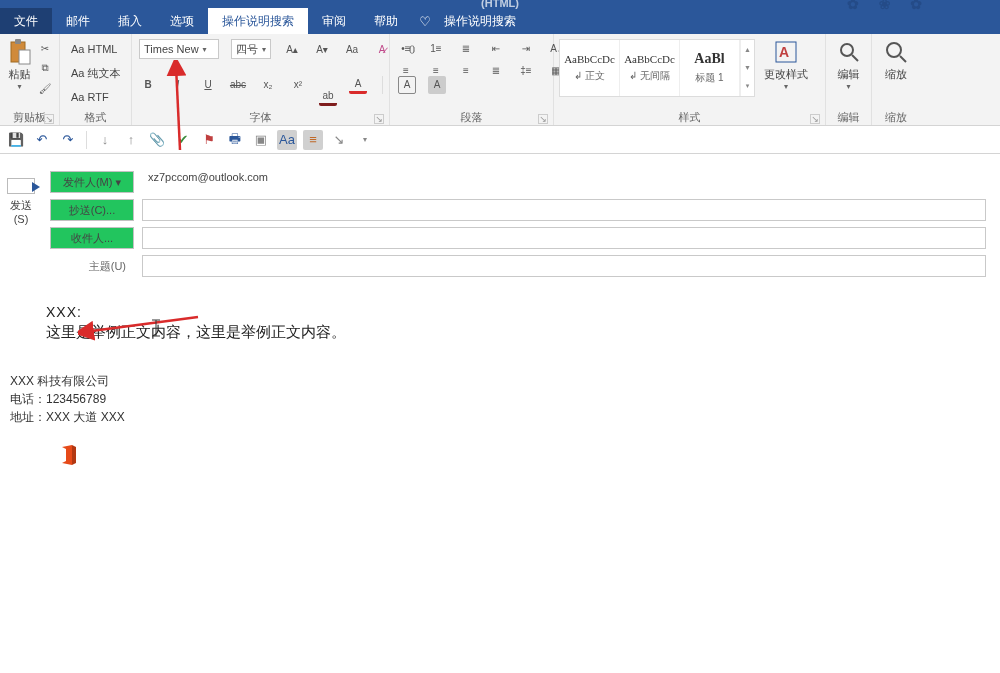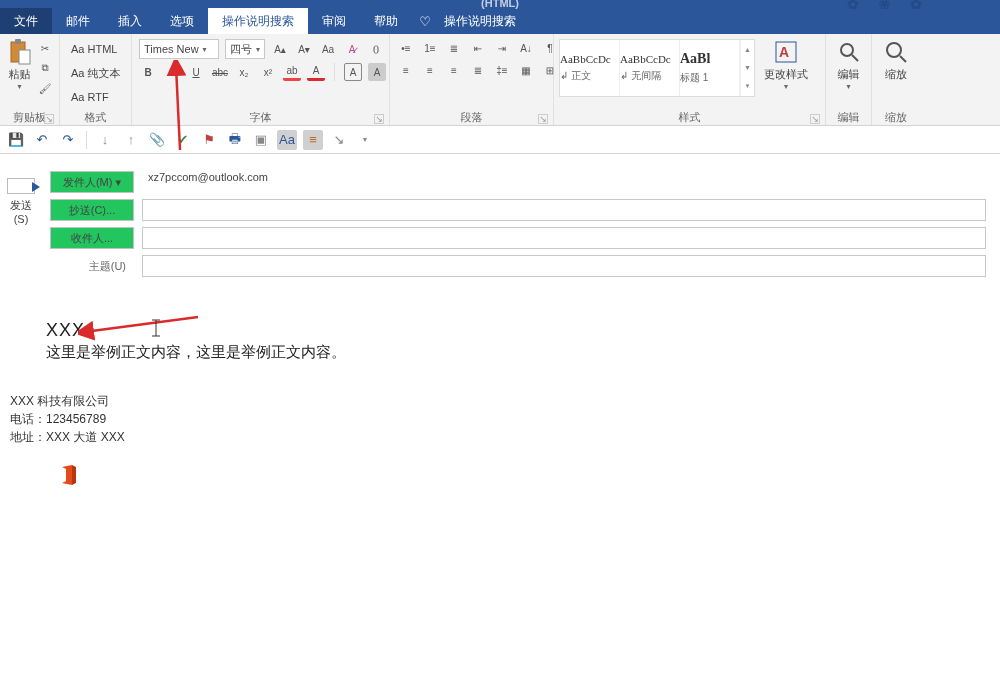--- a/index.html
+++ b/index.html
@@ -21,25 +21,25 @@
   .ribbon { height: 92px; border-bottom: 1px solid #d4d4d4; display: flex; background: #f3f3f3; }
   .group { border-right: 1px solid #e1e1e1; padding: 3px 5px 1px; display: flex; flex-direction: column; position: relative; }
   .group-body { flex: 1; display: flex; align-items: flex-start; }
   .group-title { text-align: center; font-size: 11px; color: #666; height: 14px; line-height: 14px; position: relative; }
   .group-title .dlg { position: absolute; right: 0; bottom: 0; font-size: 9px; color: #999; border: 1px solid #ccc; width: 10px; height: 10px; line-height: 8px; text-align: center;}
   .big-btn { display: flex; flex-direction: column; align-items: center; width: 40px; padding-top: 2px; cursor: pointer;}
   .big-btn .ico { width: 26px; height: 26px; display: flex; align-items: center; justify-content: center; }
   .big-btn .lab { font-size: 11px; color: #444; margin-top: 2px;}
   .mini { width: 18px; height: 18px; display: flex; align-items: center; justify-content: center; font-size: 10px; color: #555; border-radius: 2px; cursor: pointer;}
   .col { display: flex; flex-direction: column; gap: 2px; margin-left: 2px;}
-  .row { display: flex; gap: 6px; align-items: center;}
+  .row { display: flex; gap: 12px; align-items: center;}
   .sel { height: 20px; border: 1px solid #c9c9c9; background: #fff; display: flex; align-items: center; padding: 0 4px; font-size: 11px; color: #444; cursor: pointer;}
   .sel .dd { margin-left: 4px; font-size: 8px; color: #666;}
   .style-gal { display: flex; border: 1px solid #dcdcdc; background: #fff; margin: 2px 0 0; }
-  .style-item { width: 60px; height: 56px; border-right: 1px solid #eee; display: flex; flex-direction: column; align-items: flex-start; justify-content: center; cursor: pointer;}
+  .style-item { width: 60px; height: 56px; border-right: 1px solid #eee; display: flex; flex-direction: column; align-items: center; justify-content: center; cursor: pointer;}
   .style-item .samp { font-family: "SimSun", serif; color: #333;}
   .style-item .nm { font-size: 10px; color: #666; margin-top: 4px;}
   .style-gal .more { width: 14px; display: flex; flex-direction: column; justify-content: space-around; align-items: center; font-size: 7px; color: #888; border-left: 1px solid #eee;}
   svg { display: block;}
 
   
   .qat { height: 28px; border-bottom: 1px solid #d4d4d4; display: flex; align-items: center; gap: 6px; padding: 0 6px; background: #fff;}
   .qat .qbtn { width: 20px; height: 20px; display: flex; align-items: center; justify-content: center; color: #2b579a; cursor: pointer; font-size: 13px;}
   .qat .qbtn.gray { color: #888;}
   .qat .qbtn.active { background: #d0d0d0; border-radius: 2px;}
@@ -52,21 +52,21 @@
   .send-col .send-ico:before { content: ""; position: absolute; right: -6px; top: 3px; border-left: 8px solid #2b579a; border-top: 5px solid transparent; border-bottom: 5px solid transparent;}
   .send-col .send-lab { font-size: 11px; margin-top: 4px; text-align: center; color: #444;}
   .fields { flex: 1; }
   .frow { display: flex; align-items: center; height: 28px; }
   .frow .fbtn { width: 84px; height: 22px; border: 1px solid #c2c2c2; background: #22c55e; font-size: 11px; color: #444; display: flex; align-items: center; justify-content: center; cursor: pointer;}
   .frow .flab { width: 84px; font-size: 11px; color: #666; text-align: right; padding-right: 8px;}
   .frow .finp { flex: 1; height: 22px; border: 1px solid #c9c9c9; margin-left: 8px; padding: 0 6px; font-size: 11px; color: #444;}
 
   
   .mailbody { padding: 24px 36px 10px 46px; font-family: "Times New Roman","SimSun",serif; font-size: 15px; color: #222;}
-  .mailbody .greet { font-family: "Times New Roman","SimSun",serif; font-size: 18px; letter-spacing: 1px; margin-top: 16px;}
+  .mailbody .greet { font-family: "Times New Roman","SimSun",serif; font-size: 14px; letter-spacing: 1px;}
   .mailbody p { margin-top: 2px; font-family: "SimSun",serif; font-size: 15px;}
   .sig { padding: 20px 10px 0 10px; font-family: "SimSun",serif; font-size: 12px; color: #333; line-height: 1.5;}
   .office-ico { margin: 18px 0 0 58px;}
 
   
   .ann { position: absolute; pointer-events: none; }
 </style>
 </head>
 <body>
 
@@ -148,21 +148,21 @@
               <i>I</i>
             </div>
         <div class="mini">
               <u>U</u>
             </div>
         <div class="mini">
               <s>abc</s>
             </div>
         <div class="mini">x₂</div>
         <div class="mini">x²</div>
-        <div class="mini" style="border-bottom:3px solid #ef4444;">ab</div>
+        <div class="mini" style="border-bottom:3px solid #7f1d1d;margin-top:25px;">ab</div>
         <div class="mini" style="border-bottom:3px solid #d92b2b;">A</div>
         <div style="width:1px;height:18px;background:#ddd;margin:0 3px;"></div>
         <div class="mini" style="border:1px solid #888;">A</div>
         <div class="mini" style="background:#ccc;">A</div>
       </div>
     </div>
       </div>
     <div class="group-title"><span>字体</span><span class="dlg">↘</span></div>
   </div>
 

